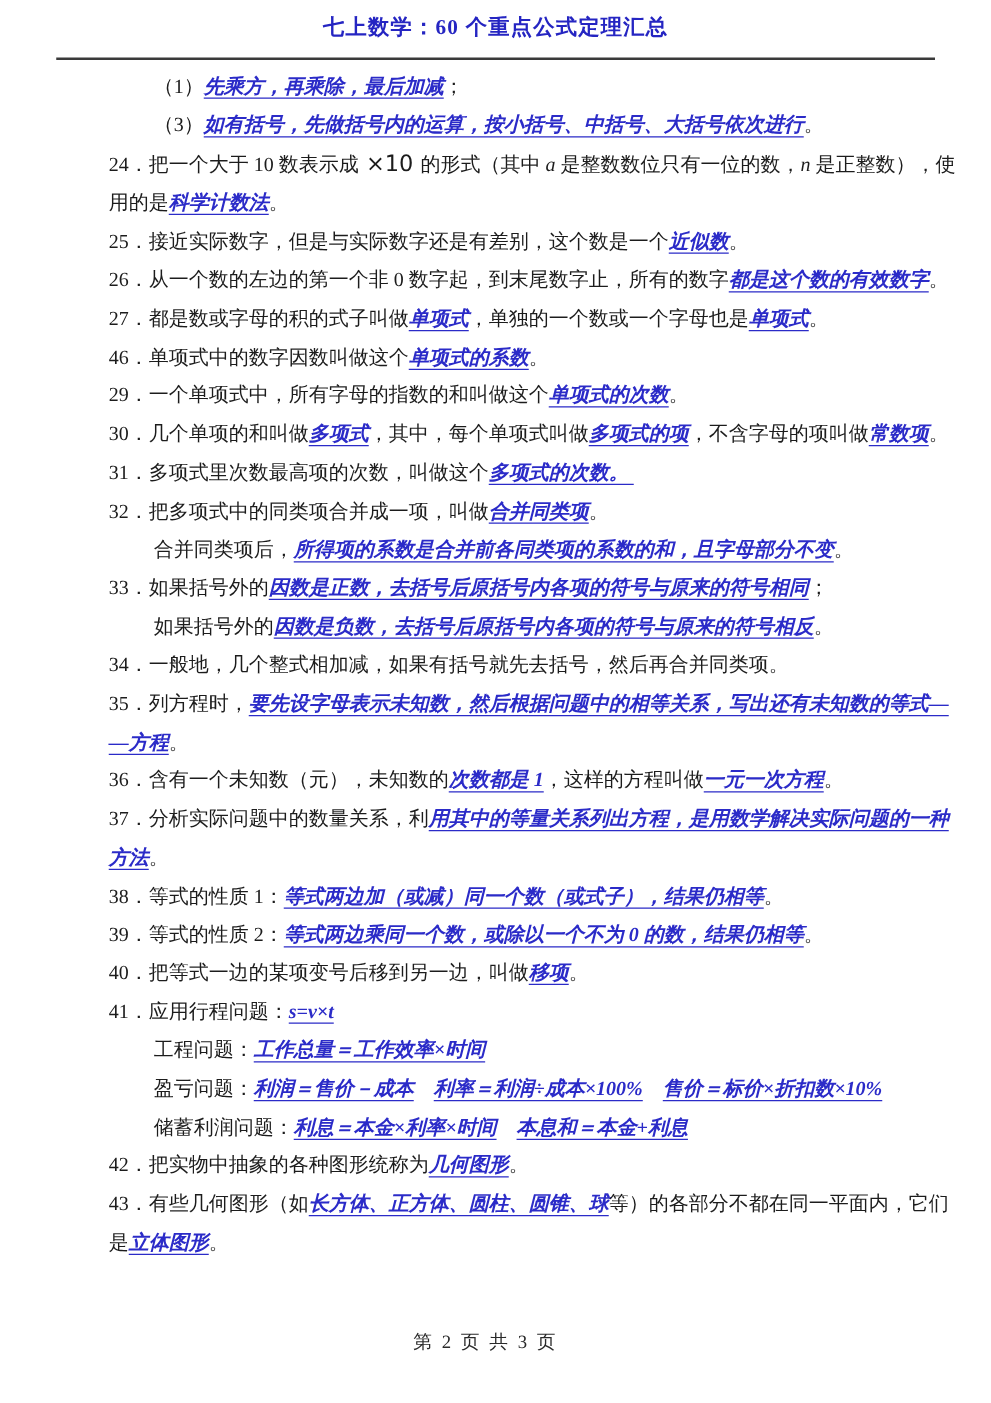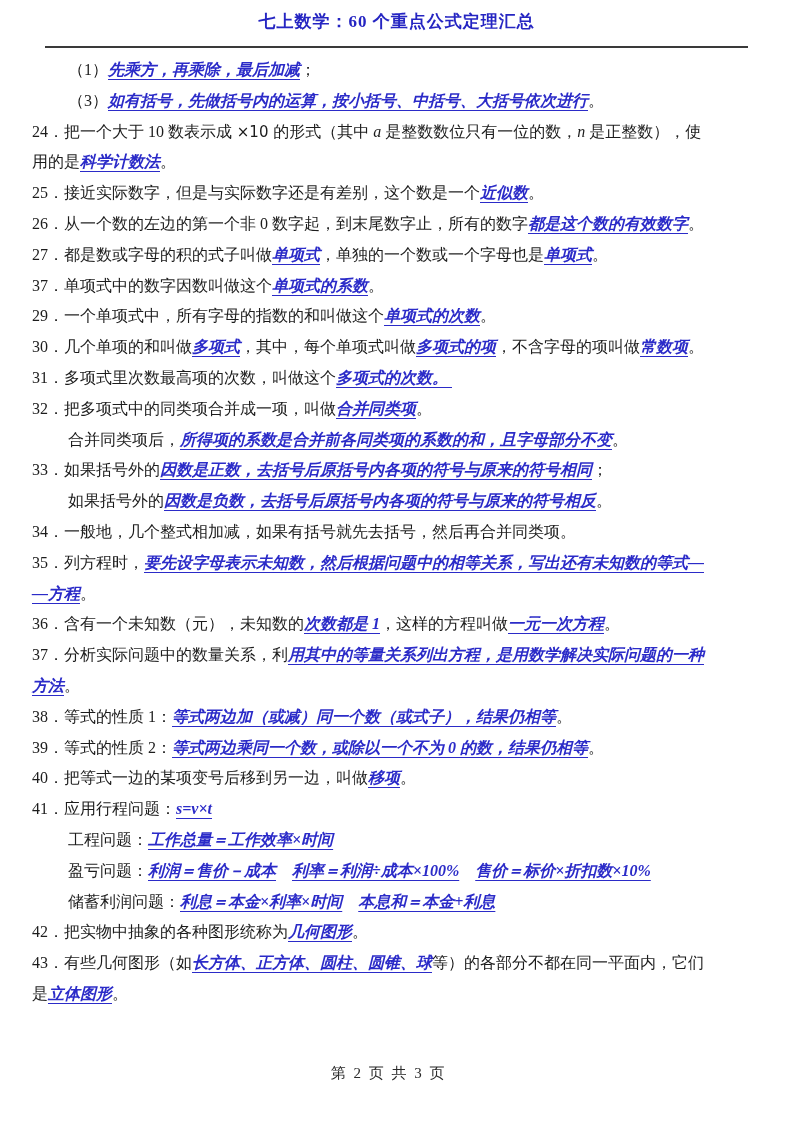--- a/index.html
+++ b/index.html
@@ -19,38 +19,39 @@
     color: #2525c2;
     letter-spacing: 1px;
   }
   .header-rule {
     margin: 13px 45px 0 45px;
     border: none;
     border-top: 2px solid #3a3a3a;
     height: 0;
   }
   .doc-body {
-    padding: 7px 44px 0 32px;
+    padding: 7px 44px 0 74px;
     font-size: 16px;
     line-height: 30.8px;
+    margin-left: 13px;
   }
   .doc-line { white-space: nowrap; }
   .doc-line.sub, .doc-line.paren { padding-left: 36px; }
   .seg-k { color: #1c1c1c; }
   .seg-b {
     color: #2b2bc8;
     font-weight: bold;
     font-style: italic;
     text-decoration: underline;
     text-decoration-color: #2b2bc8;
     text-underline-offset: 4px;
   }
   .seg-f {
     font-family: "DejaVu Sans", sans-serif;
-    font-size: 15px;
+    font-size: 18px;
     color: #1c1c1c;
     text-align: center;
   }
   .seg-v { font-style: italic; color: #1c1c1c; }
   .page-footer {
     position: absolute;
     left: 0; right: 16px;
     top: 1064px;
     text-align: center;
     font-size: 15px;
@@ -66,21 +67,21 @@
 <hr class="header-rule">
 
 <div class="doc-body" id="doc-lines">
     <div class="doc-line paren"><span class="seg-k">（1）</span><span class="seg-b">先乘方，再乘除，最后加减</span><span class="seg-k">；</span></div>
     <div class="doc-line paren"><span class="seg-k">（3）</span><span class="seg-b">如有括号，先做括号内的运算，按小括号、中括号、大括号依次进行</span><span class="seg-k">。</span></div>
     <div class="doc-line item"><span class="seg-k">24．把一个大于 10 数表示成</span><span class="seg-f"> ×10 </span><span class="seg-k">的形式（其中 </span><span class="seg-v">a</span><span class="seg-k"> 是整数数位只有一位的数，</span><span class="seg-v">n</span><span class="seg-k"> 是正整数），使</span></div>
     <div class="doc-line cont"><span class="seg-k">用的是</span><span class="seg-b">科学计数法</span><span class="seg-k">。</span></div>
     <div class="doc-line item"><span class="seg-k">25．接近实际数字，但是与实际数字还是有差别，这个数是一个</span><span class="seg-b">近似数</span><span class="seg-k">。</span></div>
     <div class="doc-line item"><span class="seg-k">26．从一个数的左边的第一个非 0 数字起，到末尾数字止，所有的数字</span><span class="seg-b">都是这个数的有效数字</span><span class="seg-k">。</span></div>
     <div class="doc-line item"><span class="seg-k">27．都是数或字母的积的式子叫做</span><span class="seg-b">单项式</span><span class="seg-k">，单独的一个数或一个字母也是</span><span class="seg-b">单项式</span><span class="seg-k">。</span></div>
-    <div class="doc-line item"><span class="seg-k">37．单项式中的数字因数叫做这个</span><span class="seg-b">单项式的系数</span><span class="seg-k">。</span></div>
+    <div class="doc-line item"><span class="seg-k">46．单项式中的数字因数叫做这个</span><span class="seg-b">单项式的系数</span><span class="seg-k">。</span></div>
     <div class="doc-line item"><span class="seg-k">29．一个单项式中，所有字母的指数的和叫做这个</span><span class="seg-b">单项式的次数</span><span class="seg-k">。</span></div>
     <div class="doc-line item"><span class="seg-k">30．几个单项的和叫做</span><span class="seg-b">多项式</span><span class="seg-k">，其中，每个单项式叫做</span><span class="seg-b">多项式的项</span><span class="seg-k">，不含字母的项叫做</span><span class="seg-b">常数项</span><span class="seg-k">。</span></div>
     <div class="doc-line item"><span class="seg-k">31．多项式里次数最高项的次数，叫做这个</span><span class="seg-b">多项式的次数。&nbsp;</span></div>
     <div class="doc-line item"><span class="seg-k">32．把多项式中的同类项合并成一项，叫做</span><span class="seg-b">合并同类项</span><span class="seg-k">。</span></div>
     <div class="doc-line sub"><span class="seg-k">合并同类项后，</span><span class="seg-b">所得项的系数是合并前各同类项的系数的和，且字母部分不变</span><span class="seg-k">。</span></div>
     <div class="doc-line item"><span class="seg-k">33．如果括号外的</span><span class="seg-b">因数是正数，去括号后原括号内各项的符号与原来的符号相同</span><span class="seg-k">；</span></div>
     <div class="doc-line sub"><span class="seg-k">如果括号外的</span><span class="seg-b">因数是负数，去括号后原括号内各项的符号与原来的符号相反</span><span class="seg-k">。</span></div>
     <div class="doc-line item"><span class="seg-k">34．一般地，几个整式相加减，如果有括号就先去括号，然后再合并同类项。</span></div>
     <div class="doc-line item"><span class="seg-k">35．列方程时，</span><span class="seg-b">要先设字母表示未知数，然后根据问题中的相等关系，写出还有未知数的等式—</span></div>
     <div class="doc-line cont"><span class="seg-b">—方程</span><span class="seg-k">。</span></div>

